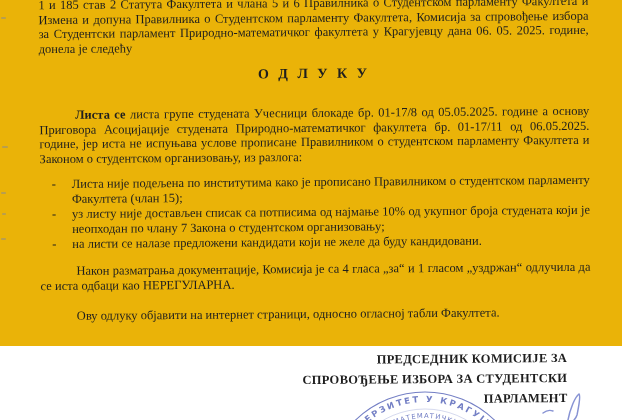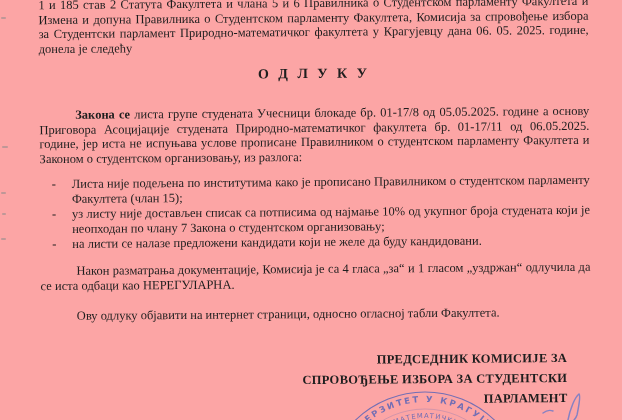--- a/index.html
+++ b/index.html
@@ -2,22 +2,22 @@
 <html><head>
 <meta charset="utf-8">
 <style>
   html, body { margin: 0; padding: 0; }
   body {
     width: 622px; height: 420px; overflow: hidden;
     background: #ffffff;
     font-family: "Liberation Serif", serif;
   }
   .page {
-    position: relative; width: 622px; height: 420px;
-    background: #fca5a5; color: #1e1e1e;
+    position: relative; width: 622px; height: 346px;
+    background: #eab308; color: #1e1e1e;
   }
   .content {
     position: absolute; top: 0; left: 0; right: 0; bottom: 0;
     padding: 0 32px 0 40px;
     transform: rotate(-0.45deg);
     transform-origin: 311px 210px;
     font-size: 12.5px; line-height: 14.6px;
     text-align: justify;
   }
   .preamble { margin: -4px 0 0 0; }
@@ -58,21 +58,21 @@
 </head>
 <body>
 
 <div class="page">
   <div class="content">
 
     <p class="preamble">1 и 185 став 2 Статута Факултета и члана 5 и 6 Правилника о Студентском парламенту Факултета и Измена и допуна Правилника о Студентском парламенту Факултета, Комисија за спровођење избора за Студентски парламент Природно-математичког факултета у Крагујевцу дана 06. 05. 2025. године, донела је следећу</p>
 
     <p class="doc-title">О Д Л У К У</p>
 
-    <p class="decision"><span class="lead">Закона се</span><span> листа групе студената Учесници блокаде бр. 01-17/8 од 05.05.2025. године а основу Приговора Асоцијације студената Природно-математичког факултета бр. 01-17/11 од 06.05.2025. године, јер иста не испуњава услове прописане Правилником о студентском парламенту Факултета и Законом о студентском организовању, из разлога:</span></p>
+    <p class="decision"><span class="lead">Листа се</span><span> листа групе студената Учесници блокаде бр. 01-17/8 од 05.05.2025. године а основу Приговора Асоцијације студената Природно-математичког факултета бр. 01-17/11 од 06.05.2025. године, јер иста не испуњава услове прописане Правилником о студентском парламенту Факултета и Законом о студентском организовању, из разлога:</span></p>
 
     <ul class="reasons">
       <li>
         <span class="marker">-</span>
         <span class="reason-text">Листа није подељена по институтима како је прописано Правилником о студентском парламенту Факултета (члан 15);</span>
       </li>
       <li>
         <span class="marker">-</span>
         <span class="reason-text">уз листу није достављен списак са потписима од најмање 10% од укупног броја студената који је неопходан по члану 7 Закона о студентском организовању;</span>
       </li>

